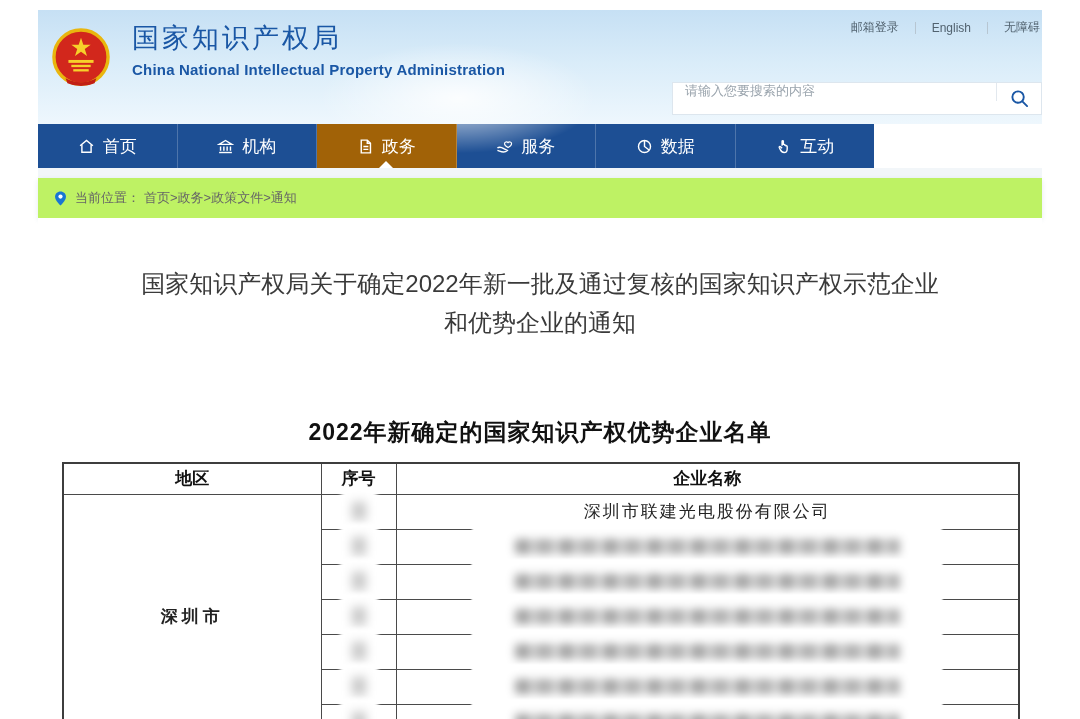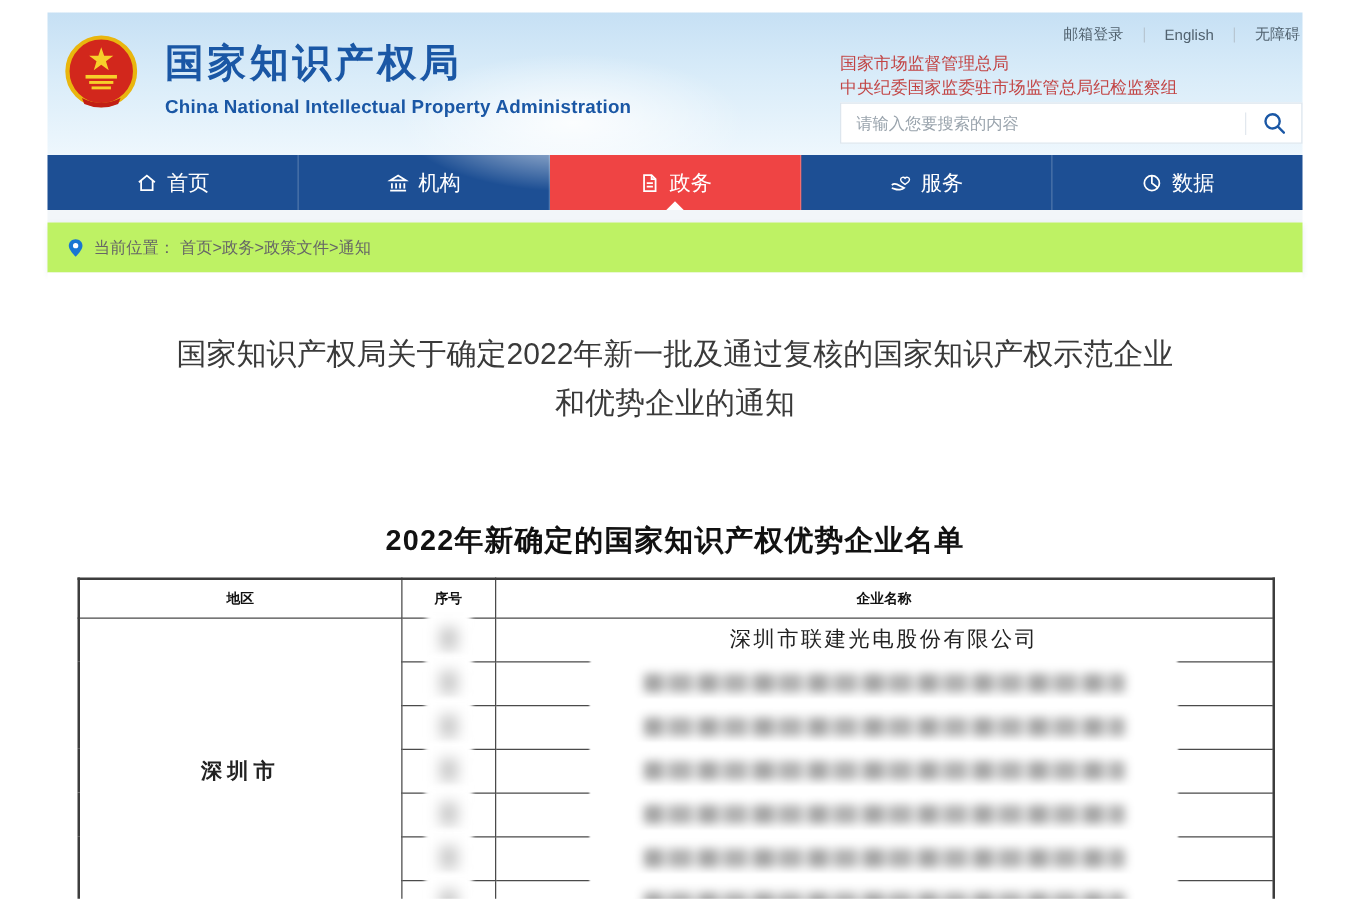--- a/index.html
+++ b/index.html
@@ -9,44 +9,44 @@
   .site { position:absolute; left:38px; top:10px; width:1004px; }
 
   
   .masthead { position:relative; width:1004px; height:114px;
     background:linear-gradient(180deg,#c6e0f4 0%,#d9ecf9 45%,#eef7fd 100%); }
   .masthead::after { content:""; position:absolute; left:270px; top:28px; width:300px; height:120px;
     background:radial-gradient(ellipse at center, rgba(255,255,255,.85) 0%, rgba(255,255,255,0) 65%); }
   .brand { position:absolute; left:14px; top:10px; display:flex; align-items:flex-start; z-index:2; }
   .emblem { width:58px; height:62px; margin-top:8px; }
   .brand-text { margin-left:22px; }
-  .brand-title { font-size:31px; font-weight:bold; color:#1a57a5; letter-spacing:3px; margin-top:10px; }
+  .brand-title { font-size:27px; font-weight:normal; color:#1a57a5; letter-spacing:3px; }
   .brand-sub { font-size:15px; font-weight:bold; color:#1a57a5; margin-top:5px; letter-spacing:.2px; }
 
   .head-right { position:absolute; right:0; top:0; width:372px; height:114px; z-index:3; }
   .top-links { position:absolute; top:9px; right:2px; font-size:12px; color:#51626f; display:flex; align-items:center; }
   .top-links .tl { cursor:pointer; }
   .top-links .sep { width:1px; height:12px; background:#b7c6d2; margin:0 16px; }
   .red-links { position:absolute; top:31px; left:2px; font-size:13.5px; color:#c24444; line-height:19px; }
   .red-links div { cursor:pointer; }
   .searchbox { position:absolute; top:72px; left:2px; right:0; height:33px; background:#fff;
-    border:1px solid #dde6ee; display:flex; align-items:center; }
+    border:1px solid #dde6ee; display:flex; align-items:flex-start; }
   .searchbox input { flex:1; border:none; outline:none; font-size:13px; color:#333; padding:0 12px;
     font-family:"Liberation Sans",sans-serif; background:transparent; }
   .searchbox input::placeholder { color:#9aa4ad; }
   .search-div { width:1px; height:18px; background:#e2e8ee; }
   .search-btn { width:44px; height:100%; display:flex; align-items:center; justify-content:center; cursor:pointer; }
 
   
-  .nav { display:flex; width:1004px; height:44px; background:#1d4f94; }
+  .nav { display:flex; width:836px; height:44px; background:#1d4f94; }
   .nav-item { position:relative; flex:1; display:flex; align-items:center; justify-content:center;
     color:#fff; font-size:17px; cursor:pointer; border-right:1px solid rgba(255,255,255,.22); }
   .nav-item:last-child { border-right:none; }
   .nav-item svg { margin-right:8px; }
-  .nav-item.active { background:#ef4444; }
+  .nav-item.active { background:#a16207; }
   .nav-item.active::after { content:""; position:absolute; bottom:0; left:50%; margin-left:-7px;
     border-left:7px solid transparent; border-right:7px solid transparent; border-bottom:7px solid #ffffff; }
 
   
   .crumb-gap { height:10px; background:#f2f6f9; width:1004px; }
   .breadcrumb { width:1004px; height:40px; background:#bef264; box-shadow:0 2px 5px rgba(80,110,140,.14);
     display:flex; align-items:center; padding-left:16px; font-size:13px; color:#666; }
   .breadcrumb .pin { margin-right:8px; display:flex; }
   .breadcrumb .bc-label { color:#666; }
   .breadcrumb .bc-path { color:#666; margin-left:4px; cursor:pointer; }
@@ -54,21 +54,21 @@
   
   .article { width:1004px; background:#fff; padding-top:46px; }
   .doc-title { text-align:center; font-size:24px; color:#3a3a3a; font-weight:500; line-height:39px; }
   .table-title { text-align:center; font-size:23px; color:#111; font-weight:bold; margin-top:75px;
     letter-spacing:1px; font-family:"Liberation Sans",sans-serif; }
 
   
   table.roster { border-collapse:collapse; margin:14px auto 0 24px; width:956px; table-layout:fixed;
     border:2px solid #3d3d3d; background:#fff; font-family:"Liberation Serif",serif; }
   .roster th, .roster td { border:1px solid #4a4a4a; text-align:center; vertical-align:middle; }
-  .roster th { height:31px; font-size:11px; color:#111; font-weight:bold; font-family:"Liberation Sans",sans-serif; }
+  .roster th { height:31px; font-size:17px; color:#111; font-weight:bold; font-family:"Liberation Sans",sans-serif; }
   .roster td { height:35px; font-size:17px; color:#222; }
   .col-region { width:258px; }
   .col-no { width:75px; }
   .col-name { width:623px; }
   .region-cell { font-size:17px; color:#333; letter-spacing:4px;font-weight:bold; }
   .company { font-size:17px; color:#2a2a2a; letter-spacing:2px; }
 
   
   .blur-num { position:relative; z-index:2; width:36px; height:45px; margin:-6px auto -5px;
     background:#fff; filter:blur(2px); display:flex; align-items:center; justify-content:center; }
@@ -103,24 +103,20 @@
       </div>
 
       <div class="head-right">
         <div class="top-links">
           <span class="tl">邮箱登录</span>
           <span class="sep"></span>
           <span class="tl">English</span>
           <span class="sep"></span>
           <span class="tl">无障碍</span>
         </div>
-        <div class="red-links">
-          <div>国家市场监督管理总局</div>
-          <div>中央纪委国家监委驻市场监管总局纪检监察组</div>
-        </div>
         <div class="searchbox">
           <input type="text" placeholder="请输入您要搜索的内容" style="">
           <span class="search-div"></span>
           <span class="search-btn">
             <svg width="19" height="19" viewBox="0 0 20 20">
               <circle cx="8.5" cy="8.5" r="6" fill="none" stroke="#1a57a5" stroke-width="2"></circle>
               <line x1="13" y1="13" x2="18" y2="18" stroke="#1a57a5" stroke-width="2" stroke-linecap="round"></line>
             </svg>
           </span>
         </div>
@@ -158,20 +154,27 @@
         </svg>
         <span>服务</span>
       </div>
       <div class="nav-item">
         <svg width="17" height="17" viewBox="0 0 24 24" fill="none" stroke="#fff" stroke-width="2">
           <circle cx="12" cy="12" r="8.5"></circle>
             <path d="M12 3.5 V12 L18.5 17"></path>
         </svg>
         <span>数据</span>
       </div>
+      <div class="nav-item">
+        <svg width="17" height="17" viewBox="0 0 24 24" fill="none" stroke="#fff" stroke-width="2">
+          <path d="M10 11 V4.5 C10 3.4 11.8 3.4 11.8 4.5 V10"></path>
+          <path d="M11.8 10 C11.8 8.9 13.6 8.9 13.6 10 M13.6 11 C13.6 9.9 15.4 9.9 15.4 11 M15.4 12 C15.4 11 17.2 11 17.2 12 V15.5 C17.2 18.5 15.5 20.5 12.8 20.5 C10 20.5 9 19.5 7.5 16.5 L6 13.5 C5.5 12.4 7 11.6 7.8 12.5 L10 14.5"></path>
+        </svg>
+        <span>互动</span>
+      </div>
     </nav>
 
     <div class="crumb-gap"></div>
     <div class="breadcrumb">
       <span class="pin">
         <svg width="13" height="15" viewBox="0 0 14 17">
           <path d="M7 0.5 C3.4 0.5 0.8 3.1 0.8 6.4 C0.8 10.6 7 16.3 7 16.3 C7 16.3 13.2 10.6 13.2 6.4 C13.2 3.1 10.6 0.5 7 0.5 Z" fill="#1976d2"></path>
           <circle cx="7" cy="6.3" r="2.4" fill="#fff"></circle>
         </svg>
       </span>

